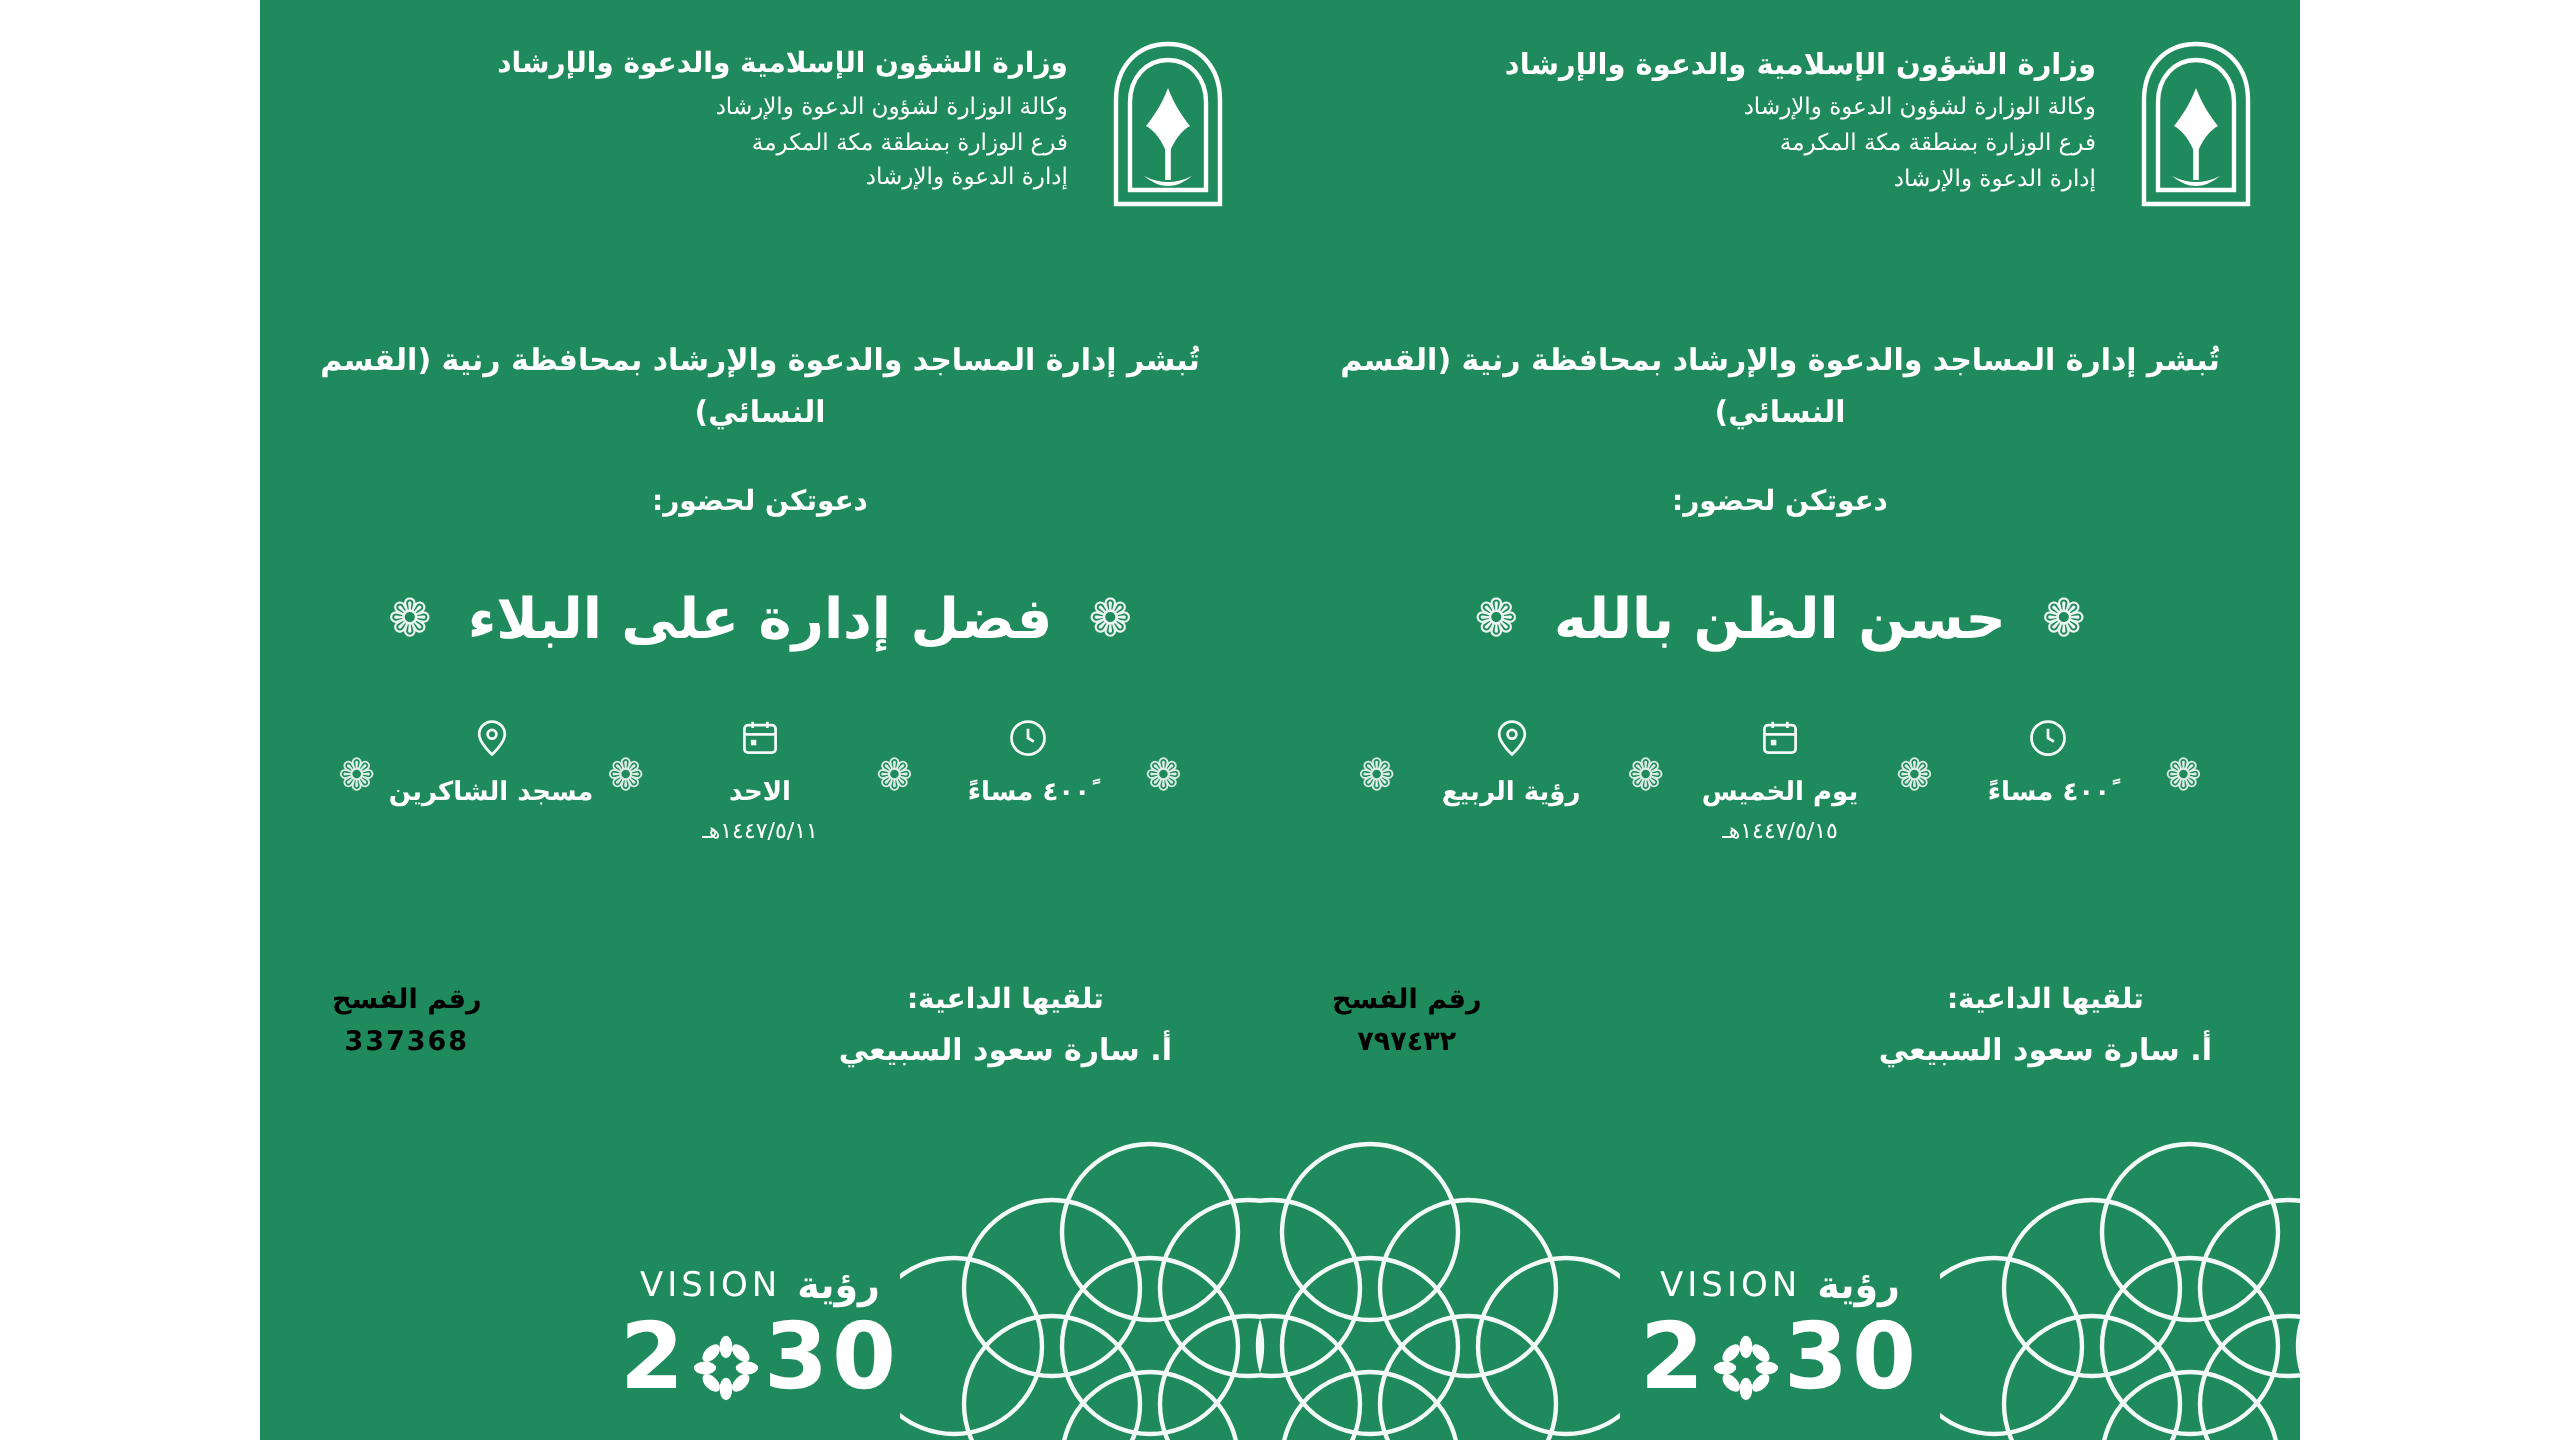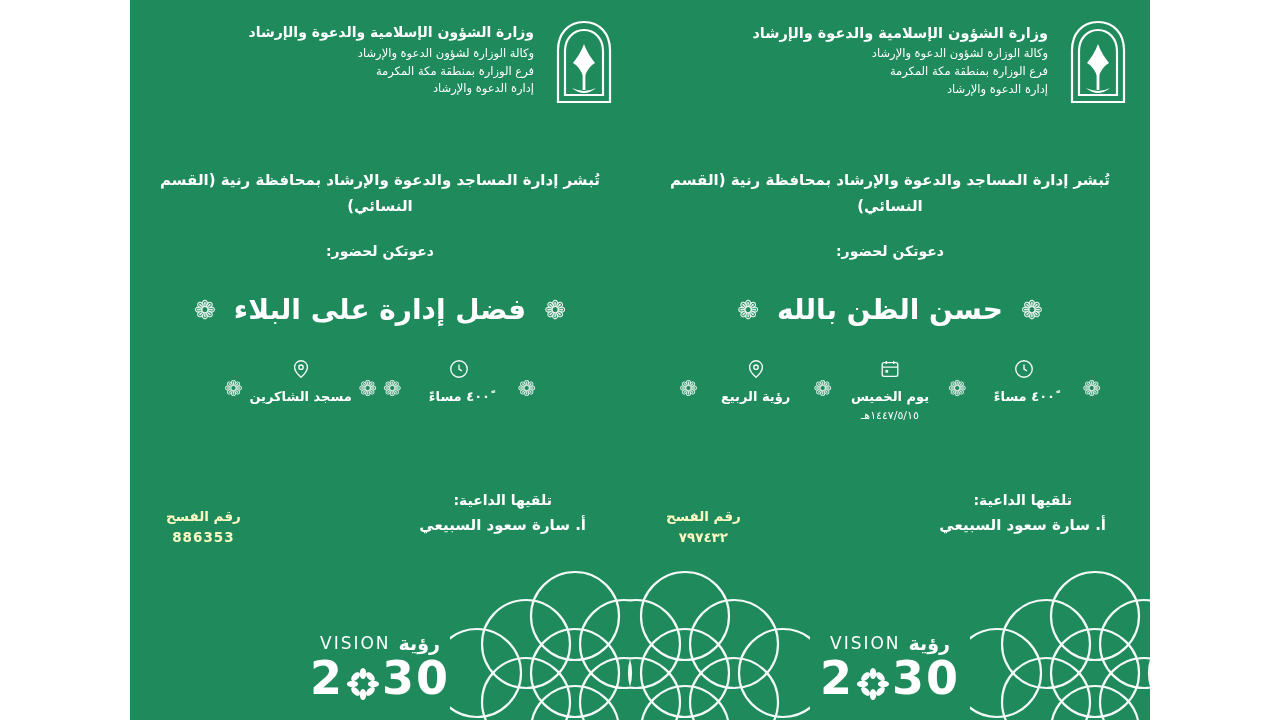--- a/index.html
+++ b/index.html
@@ -197,23 +197,22 @@
     font-weight: bold;
   }
   .presenter-name {
     font-size: 15px;
     font-weight: bold;
     margin-top: 8px;
   }
   .permit {
     text-align: center;
     flex: 0 0 auto;
-    color: #fef9c3;
+    color: #000000;
     padding-left: 10px;
-    margin-top: 16px;
   }
   .permit-label {
     font-size: 13.5px;
     font-weight: bold;
   }
   .permit-number {
     font-size: 13.5px;
     font-weight: bold;
     margin-top: 5px;
     letter-spacing: 1px;
@@ -329,20 +328,31 @@
             <div class="meta-icon">
               <svg width="22" height="22" viewBox="0 0 24 24" fill="none" stroke="#ffffff" stroke-width="1.5">
                 <circle cx="12" cy="12" r="9"></circle>
                   <path d="M12 7v5l3.2 2"></path>
               </svg>
             </div>
             <div class="meta-label">٤٠٠ً مساءً</div>
             <div class="meta-sub"></div>
           </div>
           <span class="meta-sep">❁</span>
+          <div class="meta-item">
+            <div class="meta-icon">
+              <svg width="22" height="22" viewBox="0 0 24 24" fill="none" stroke="#ffffff" stroke-width="1.5">
+                <rect x="3.5" y="5" width="17" height="15" rx="2"></rect>
+                <path d="M3.5 10h17M8 3.2v3.4M16 3.2v3.4"></path>
+                <rect x="7" y="13" width="3" height="3" fill="#ffffff" stroke="none"></rect>
+              </svg>
+            </div>
+            <div class="meta-label">الاحد</div>
+            <div class="meta-sub">١٤٤٧/٥/١١هـ</div>
+          </div>
           <span class="meta-sep">❁</span>
           <div class="meta-item">
             <div class="meta-icon">
               <svg width="22" height="22" viewBox="0 0 24 24" fill="none" stroke="#ffffff" stroke-width="1.5">
                 <path d="M12 21s7-6.3 7-11a7 7 0 1 0-14 0c0 4.7 7 11 7 11z"></path>
                 <circle cx="12" cy="10" r="2.4"></circle>
               </svg>
             </div>
             <div class="meta-label">مسجد الشاكرين</div>
             <div class="meta-sub"></div>
@@ -351,21 +361,21 @@
         </div>
       </div>
 
       <div class="footer-block">
         <div class="presenter">
           <div class="presenter-label">تلقيها الداعية:</div>
           <div class="presenter-name">أ. سارة سعود السبيعي</div>
         </div>
         <div class="permit">
           <div class="permit-label">رقم الفسح</div>
-          <div class="permit-number">886353</div>
+          <div class="permit-number">337368</div>
         </div>
       </div>
 
       <div class="bottom-band">
         <svg class="pattern p-right" width="250" height="210" viewBox="0 0 250 210" fill="none" stroke="#ffffff" stroke-width="2.2" opacity="0.9">
           <circle cx="125" cy="105" r="44"></circle>
           <circle cx="125" cy="48" r="44"></circle>
           <circle cx="125" cy="162" r="44"></circle>
           <circle cx="76" cy="76" r="44"></circle>
           <circle cx="174" cy="76" r="44"></circle>

